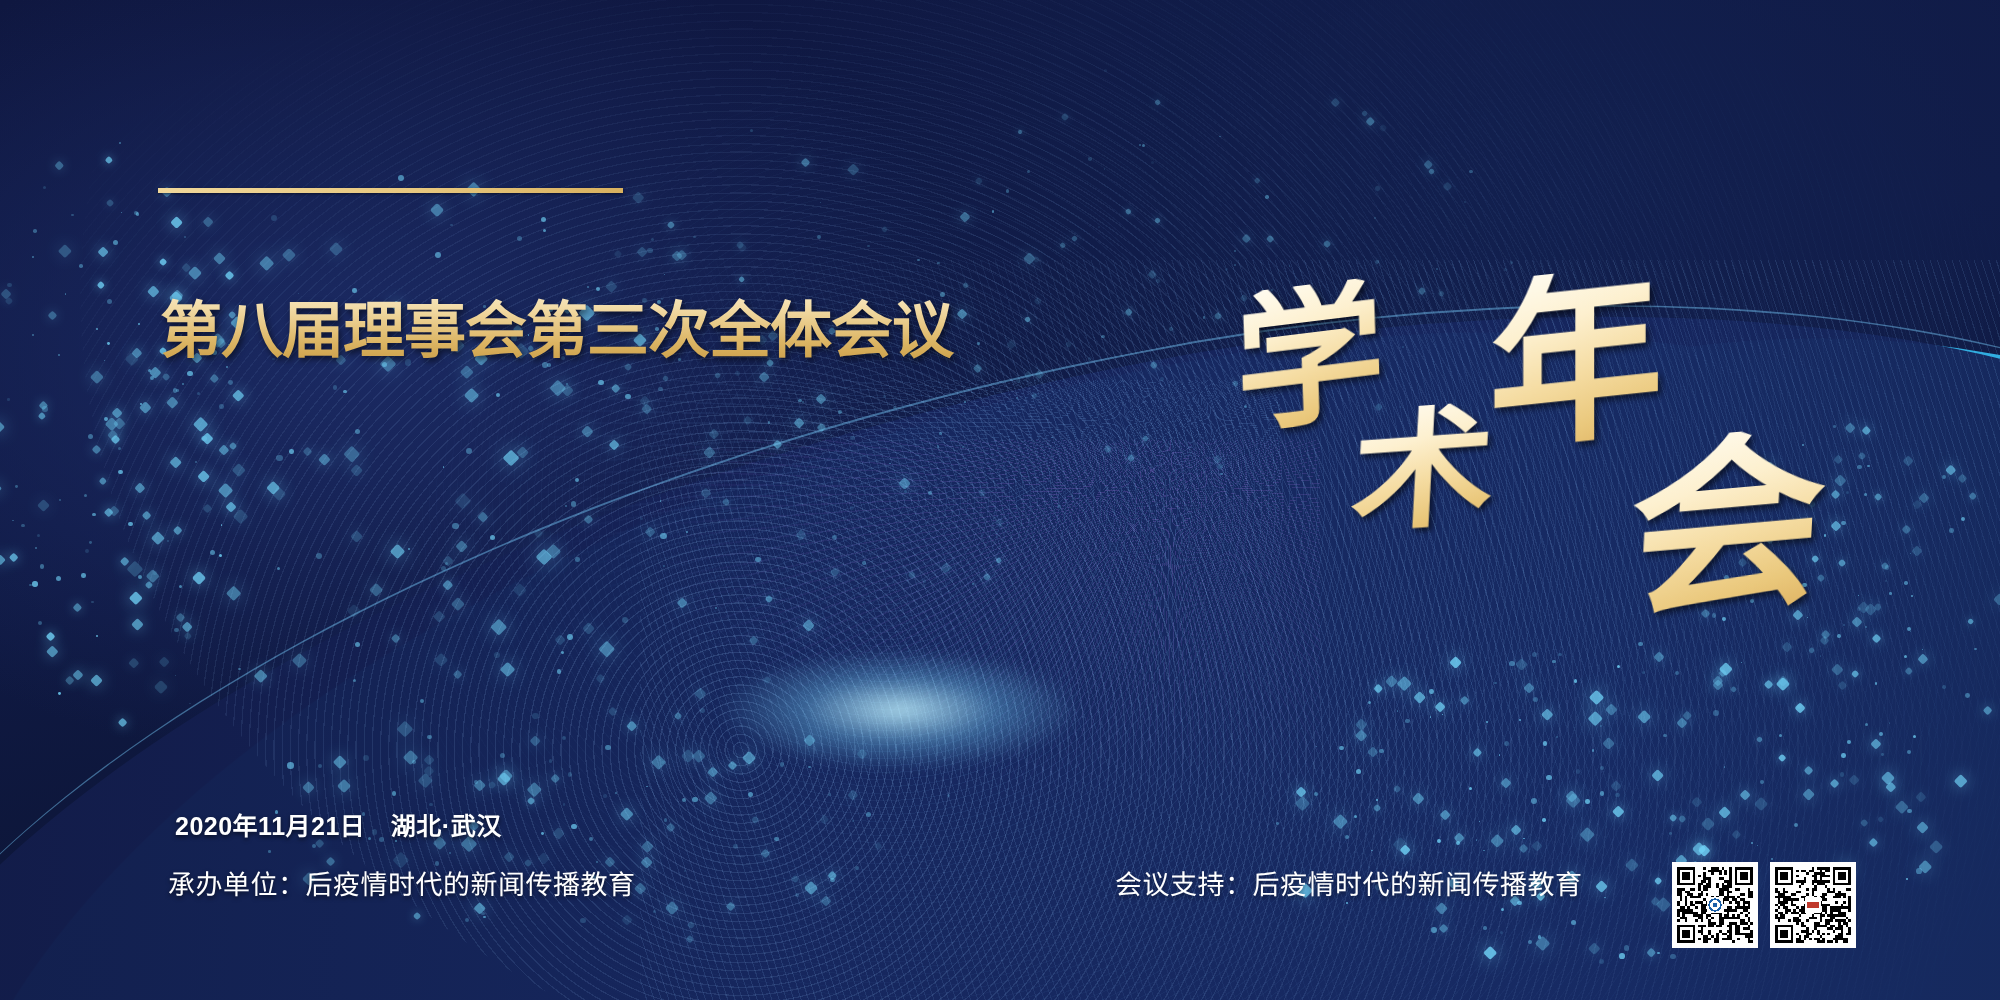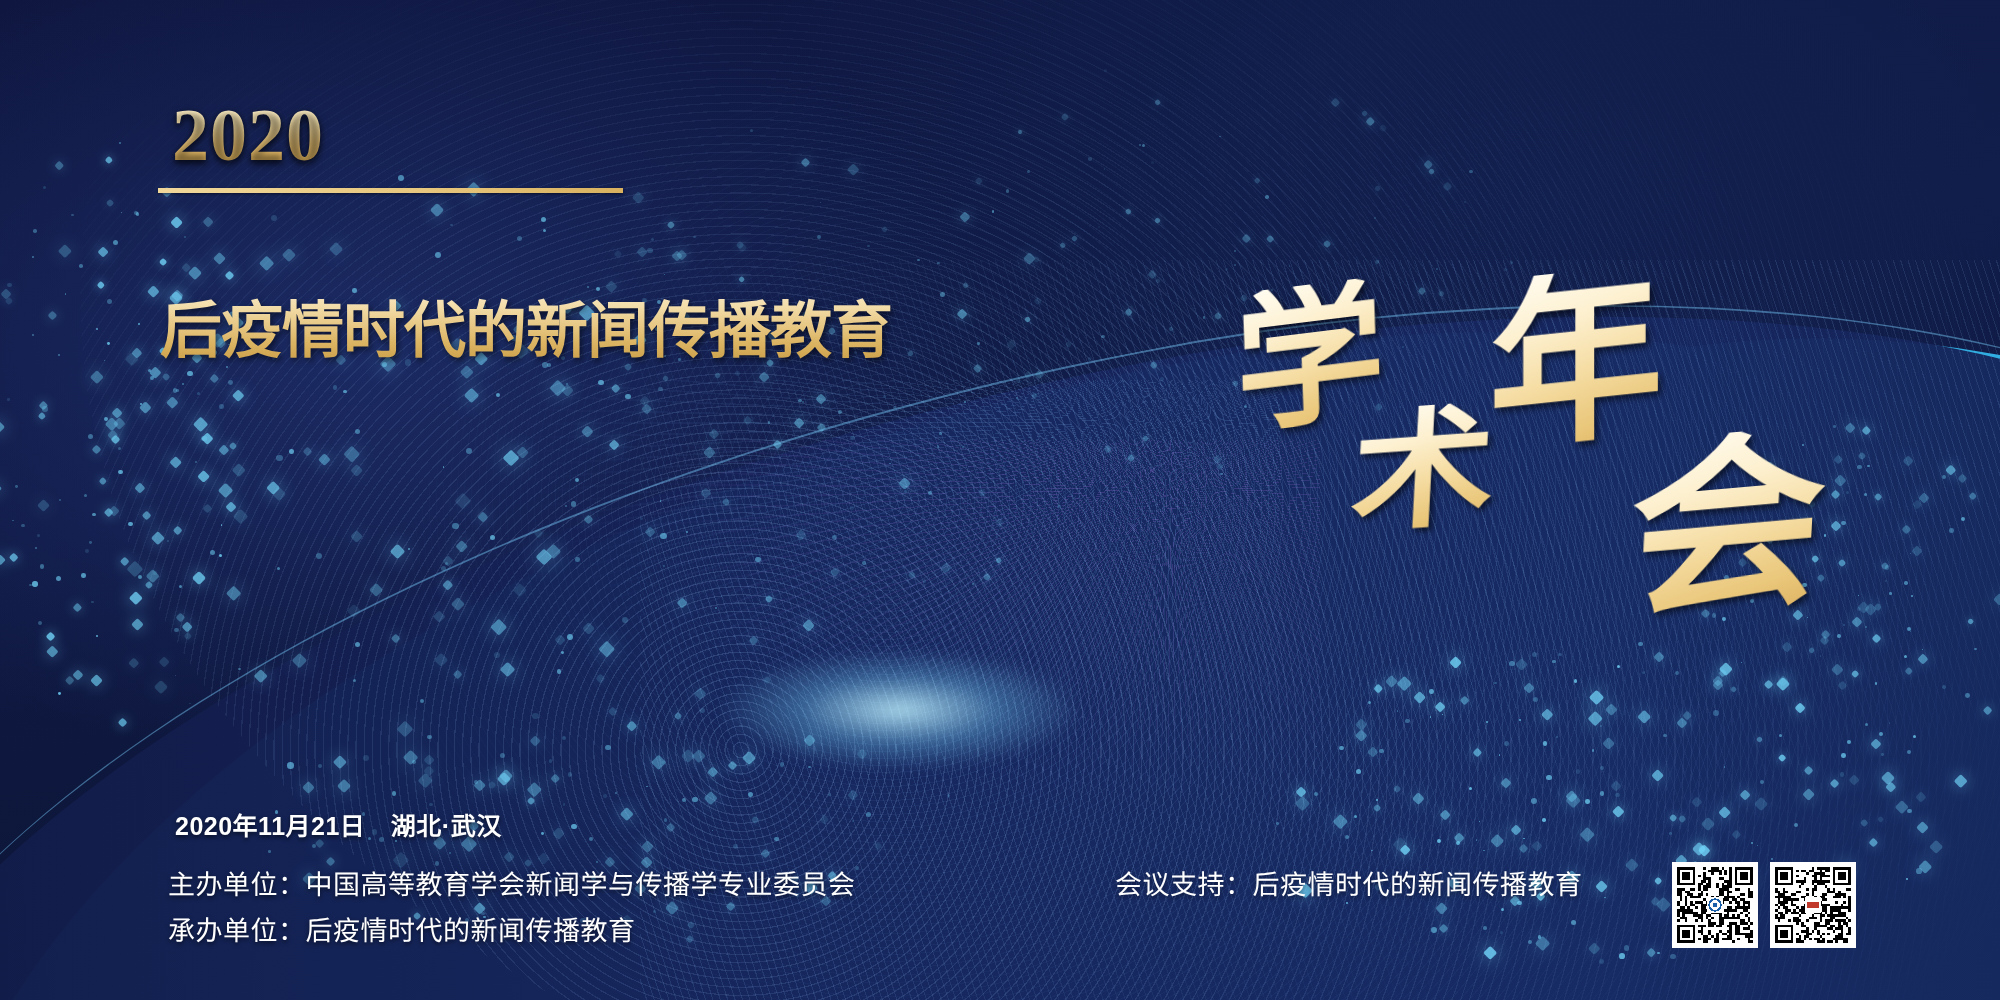--- a/index.html
+++ b/index.html
@@ -1090,41 +1090,39 @@
         <span class="sp big" style="left:42.47%;top:79.13%;width:7.7px;height:7.7px;opacity:0.22;background:#6fd0f5;box-shadow:0 0 12.4px rgba(120,215,255,.8);"></span>
         <span class="sp" style="left:23.24%;top:91.78%;width:4.4px;height:4.4px;opacity:0.29;background:#6fd0f5;"></span>
         <span class="sp" style="left:15.91%;top:76.35%;width:4.1px;height:4.1px;opacity:0.27;background:#6fd0f5;"></span>
         <span class="sp" style="left:34.10%;top:79.77%;width:4.3px;height:4.3px;opacity:0.47;background:#6fd0f5;"></span>
         <span class="sp" style="left:18.94%;top:83.67%;width:5.0px;height:5.0px;opacity:0.31;background:#6fd0f5;"></span>
       </div>
   </div>
 
   <div class="content">
 
-    <div class="year">2020</div>
 
     <div class="divider"></div>
 
     <div class="title-main">
       <span class="l1">中国高等教育学会新闻学与传播学专业委员会</span>
-      <span class="l2">后疫情时代的新闻传播教育</span>
+      <span class="l2">第八届理事会第三次全体会议</span>
     </div>
 
 
     <div class="calligraphy">
       <span class="cal cal-xue">学</span>
       <span class="cal cal-shu">术</span>
       <span class="cal cal-nian">年</span>
       <span class="cal cal-hui">会</span>
     </div>
 
     <div class="info-date">2020年11月21日　湖北·武汉</div>
 
     <div class="info-left">
-      <span class="row">主办单位：中国高等教育学会新闻学与传播学专业委员会</span>
       <span class="row">承办单位：后疫情时代的新闻传播教育</span>
     </div>
 
     <div class="info-right">
       <span class="r1">会议支持：后疫情时代的新闻传播教育</span>
     </div>
 
     <div class="qr-wrap">
       <div class="qr">
           <svg id="qr1" viewBox="0 0 29 29" shape-rendering="crispEdges">

